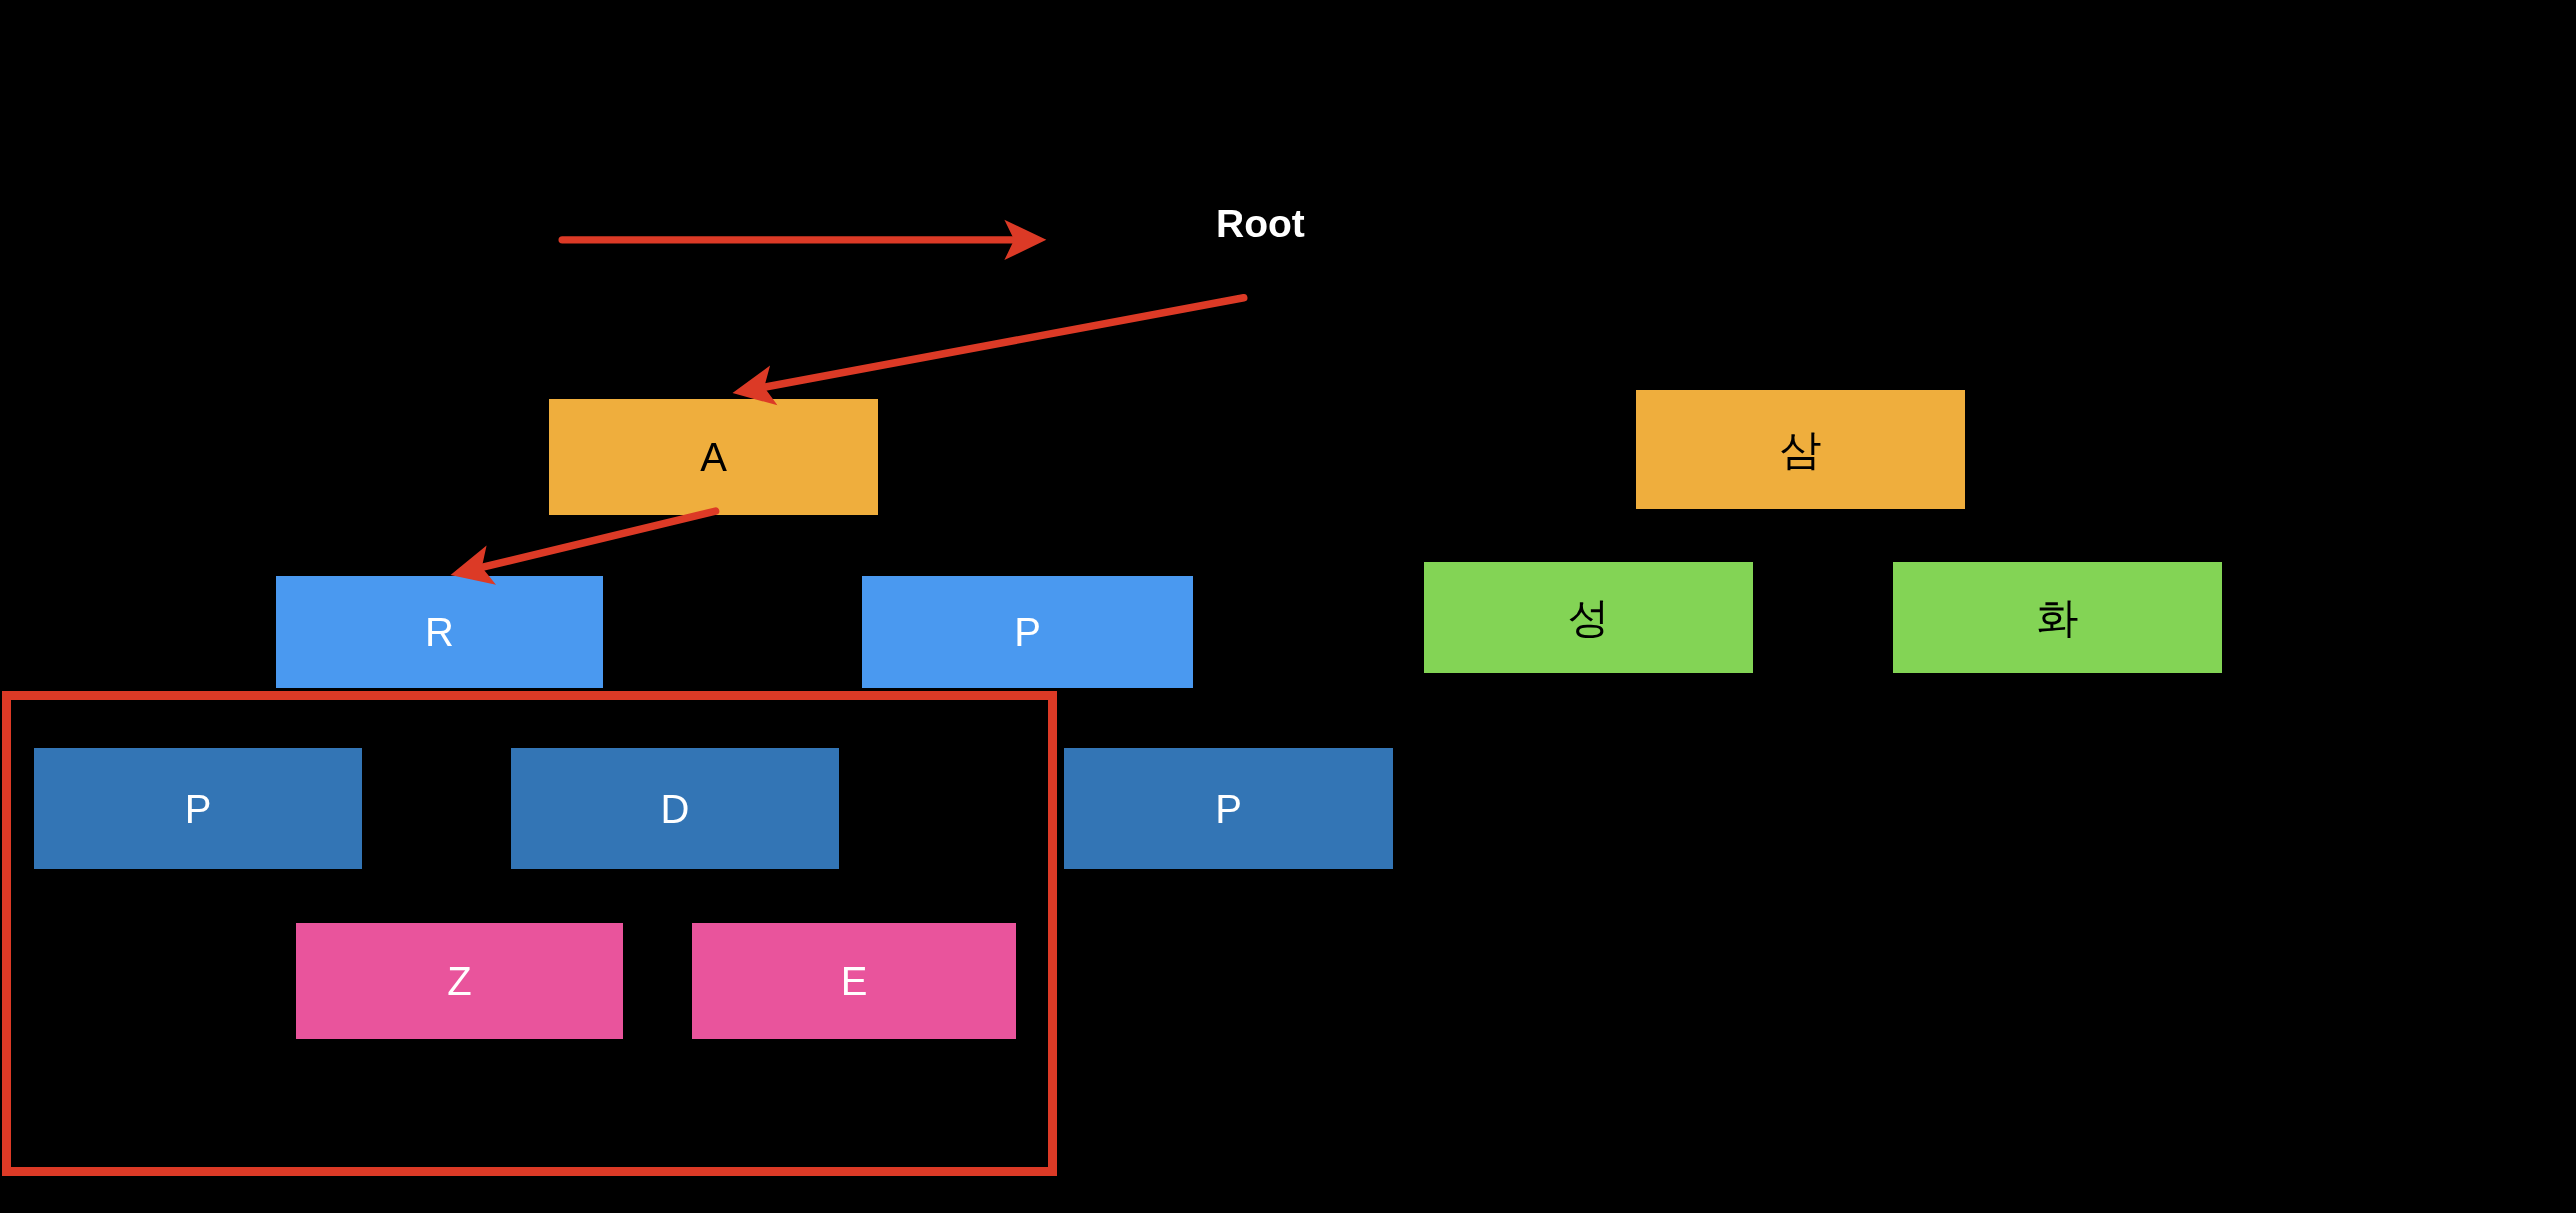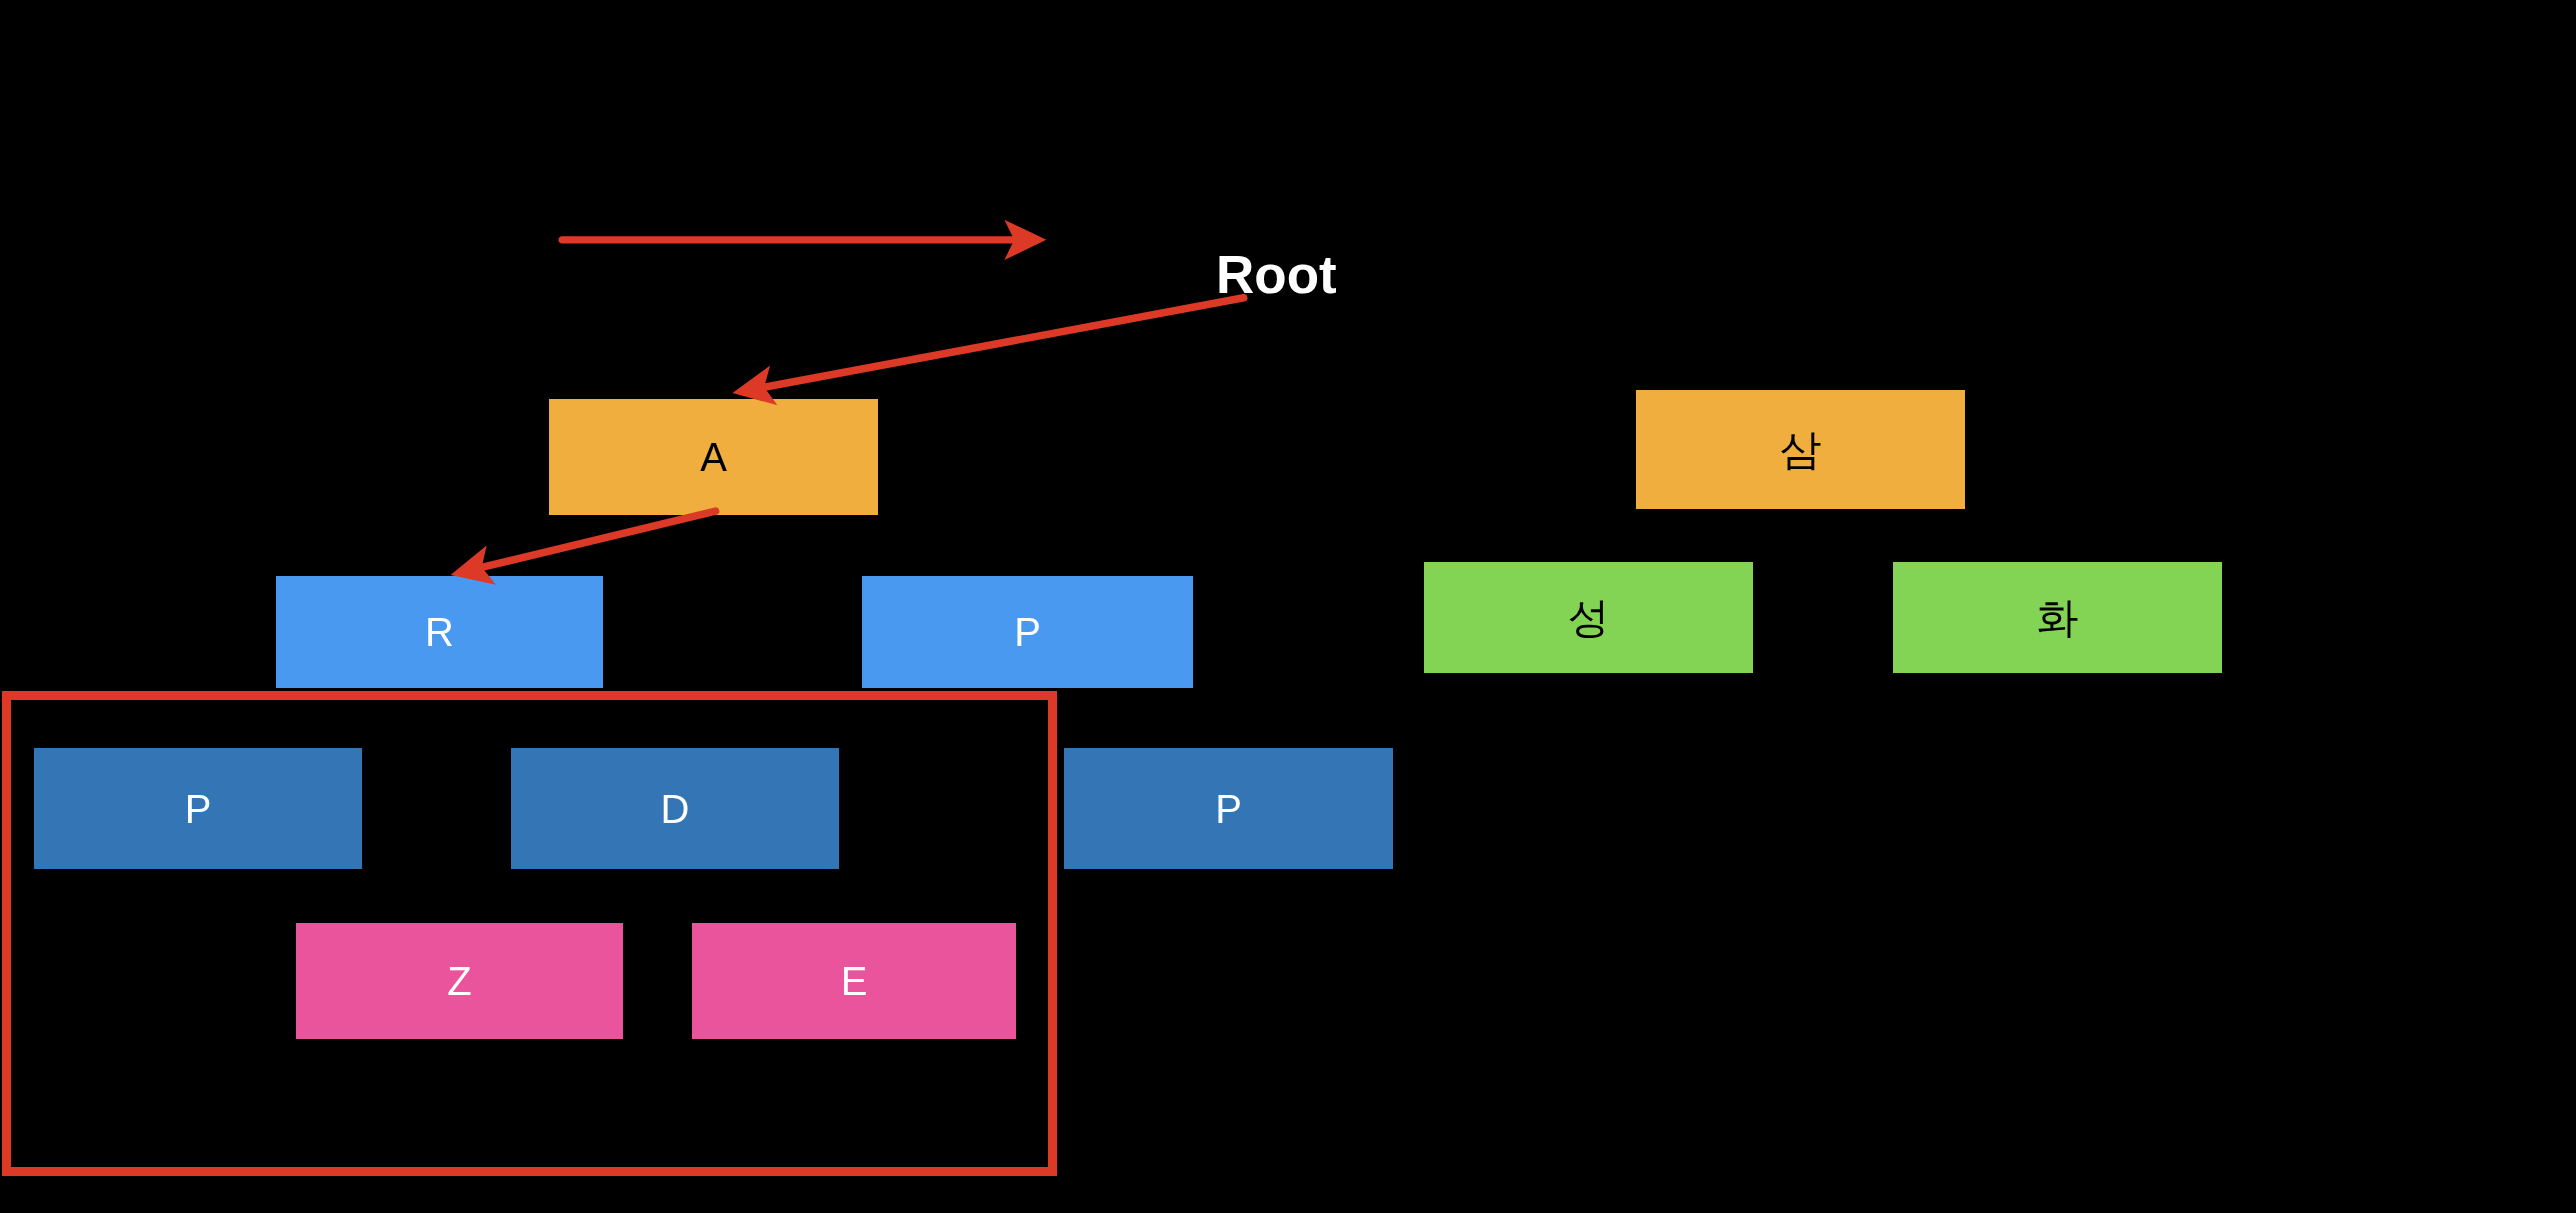--- a/index.html
+++ b/index.html
@@ -38,26 +38,25 @@
 
   
   .t-latin { font-size: 40px; font-weight: 400; }
   .t-hangul { font-size: 42px; font-weight: 400; }
 
   #root-label {
     position: absolute;
     left: 1216px;
     top: 204px;
     color: #FFFFFF;
-    font-size: 53px;
+    font-size: 39px;
     font-weight: bold;
     line-height: 1;
     white-space: nowrap;
     user-select: none;
-    margin-top: 44px;
   }
 
   
   #selection-rect {
     position: absolute;
     left: 2px;
     top: 691px;
     width: 1055px;
     height: 485px;
     border: 9.5px solid #DC3A26;

